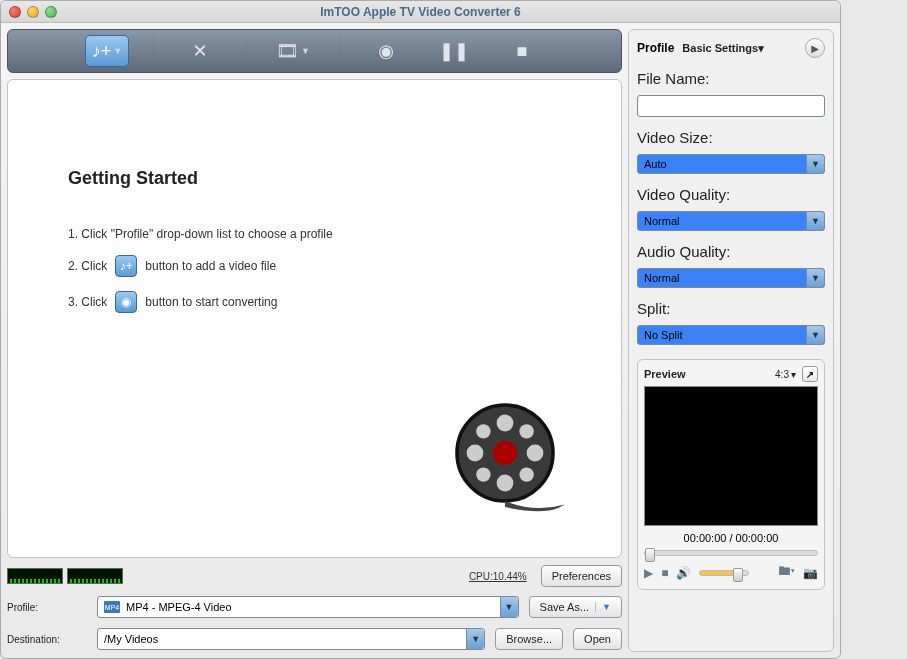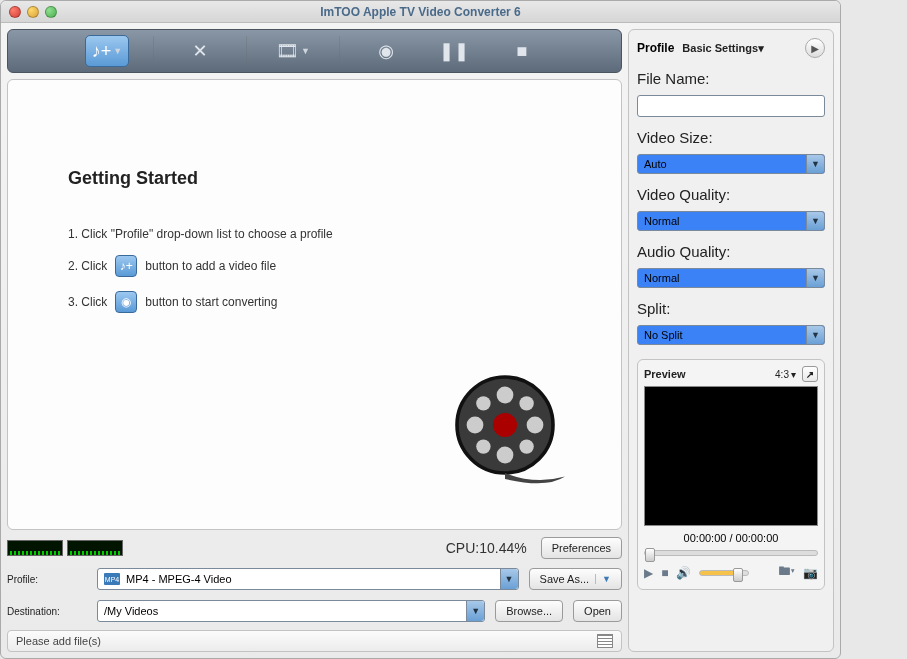--- a/index.html
+++ b/index.html
@@ -31,21 +31,21 @@
 .gs-title { font-size: 18px; font-weight: bold; color: #222; margin-bottom: 38px; font-family: Arial, sans-serif; margin-top: 48px; }
 .gs-step { font-size: 12px; color: #333; display: flex; align-items: center; gap: 8px; margin-bottom: 14px; }
 .mini-ico { width: 22px; height: 22px; background: linear-gradient(#9cc8f0,#5a9ad6); border: 1px solid #3a6a9a; border-radius: 4px; display: inline-flex; align-items: center; justify-content: center; color: #fff; font-size: 12px; }
 .reel { position: absolute; right: 50px; bottom: 38px; width: 120px; height: 120px; }
 .reel svg { width: 100%; height: 100%; }
 
 .cpubar { height: 24px; display: flex; align-items: center; gap: 6px; }
 .cpu-bars { display: flex; gap: 4px; }
 .cpu-seg { width: 56px; height: 16px; background: #001400; border: 1px solid #666; position: relative; overflow: hidden; }
 .cpu-seg::after { content: ""; position: absolute; left: 2px; right: 2px; top: 10px; height: 4px; background: repeating-linear-gradient(90deg,#0c0,#0c0 2px,transparent 2px,transparent 4px); }
-.cpu-text { margin-left: auto; font-size: 14px; color: #333; }
+.cpu-text { margin-left: auto; font-size: 10px; color: #333; text-decoration: underline; }
 .pref-btn { margin-left: 8px; }
 
 .formrow { display: flex; align-items: center; gap: 10px; height: 26px; }
 .formrow label { width: 80px; font-size: 10px; color: #222; }
 .combo { flex: 1; height: 22px; background: #fff; border: 1px solid #7a8a9a; border-radius: 3px; display: flex; align-items: center; padding: 0 6px; font-size: 11px; position: relative; }
 .combo .arrow, .select .arrow { position: absolute; right: 0; top: 0; bottom: 0; width: 18px; background: linear-gradient(#a8c8e8,#6aa0d6); border-left: 1px solid #7a8a9a; border-radius: 0 3px 3px 0; display: flex; align-items: center; justify-content: center; color: #234; font-size: 9px; }
 .combo .fmt-ico { width: 16px; height: 12px; background: #3a7ab8; color: #fff; font-size: 7px; display: inline-flex; align-items: center; justify-content: center; margin-right: 6px; border-radius: 1px; }
 .btn { height: 22px; padding: 0 10px; background: linear-gradient(#fdfdfd,#e4e4e4); border: 1px solid #9a9a9a; border-radius: 4px; font-size: 11px; display: inline-flex; align-items: center; color: #222; }
 .btn .arrow-split { margin-left: 6px; padding-left: 6px; border-left: 1px solid #bbb; font-size: 9px; color: #3a7ab8; }
 
@@ -177,24 +177,20 @@
       <div class="formrow">
         <label>Destination:</label>
         <div class="combo">
           <span>/My Videos</span>
           <span class="arrow">▼</span>
         </div>
         <button class="btn">Browse...</button>
         <button class="btn">Open</button>
       </div>
 
-      <div class="status">
-        <span>Please add file(s)</span>
-        <span class="list-ico"></span>
-      </div>
 
     </div>
 
     <div class="side">
       <div class="side-head">
         <span class="lbl">Profile</span>
         <span class="link">
           <span>Basic Settings</span>▾
         </span>
         <span class="round-btn">▶</span>

